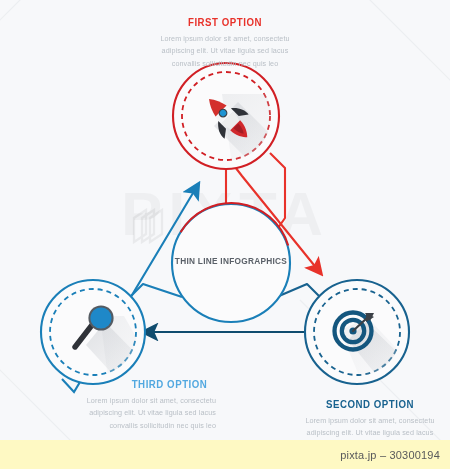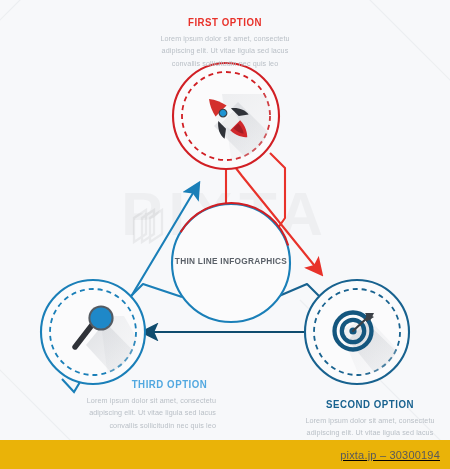--- a/index.html
+++ b/index.html
@@ -109,25 +109,24 @@
     pointer-events: none;
   }
 
   
   #footer {
     position: absolute;
     left: 0;
     top: 440px;
     width: 450px;
     height: 29px;
-    background: #eab308;
+    background: #fef9c3;
     display: flex;
     align-items: center;
     justify-content: flex-end;
-    text-decoration: underline;
   }
   #footer-text {
     font-size: 11px;
     color: #58595b;
     padding-right: 10px;
     letter-spacing: 0.2px;
   }
 </style>
 </head>
 <body>

